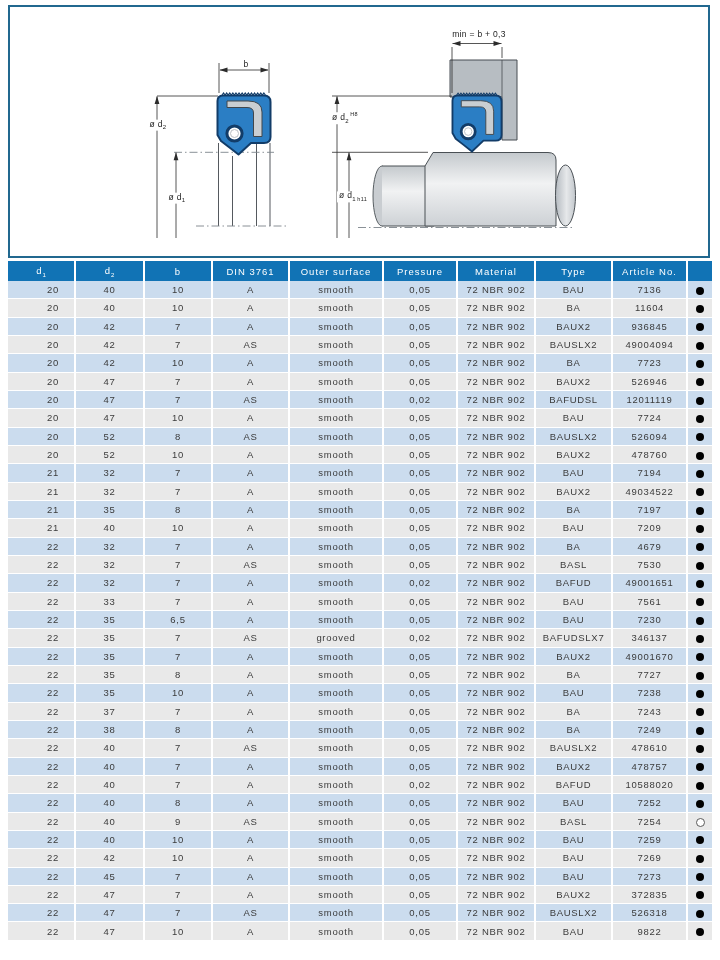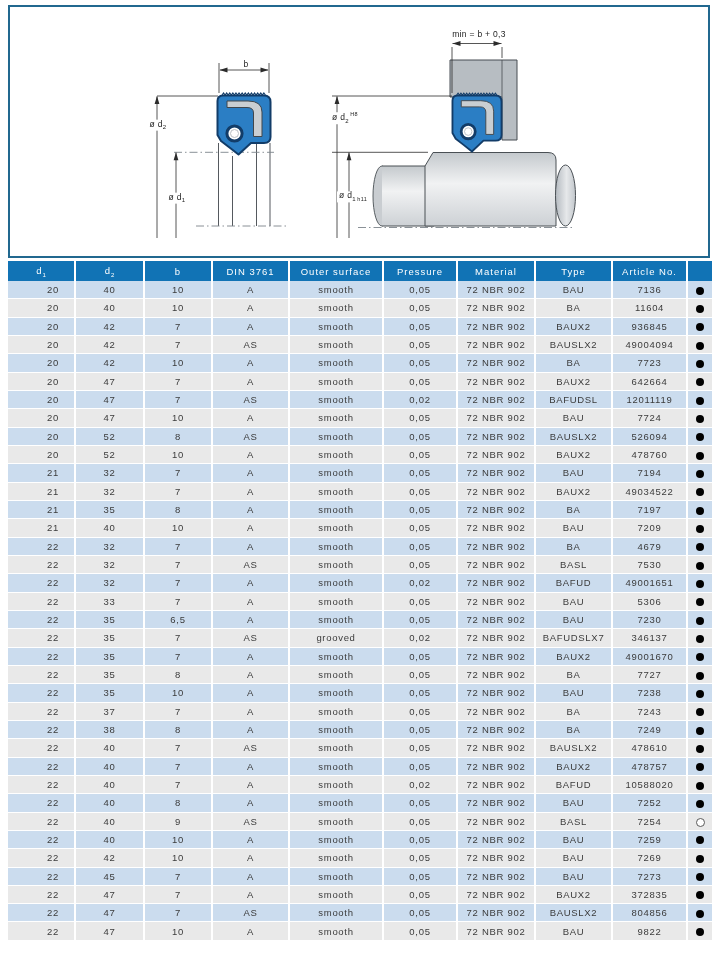--- a/index.html
+++ b/index.html
@@ -256,21 +256,21 @@
         </tr>
         <tr>
           <td>20</td>
           <td>47</td>
           <td>7</td>
           <td>A</td>
           <td>smooth</td>
           <td>0,05</td>
           <td>72 NBR 902</td>
           <td>BAUX2</td>
-          <td>642664</td>
+          <td>526946</td>
           <td><span class="dot"></span></td>
         </tr>
         <tr>
           <td>20</td>
           <td>47</td>
           <td>7</td>
           <td>AS</td>
           <td>smooth</td>
           <td>0,02</td>
           <td>72 NBR 902</td>
@@ -400,21 +400,21 @@
         </tr>
         <tr>
           <td>22</td>
           <td>33</td>
           <td>7</td>
           <td>A</td>
           <td>smooth</td>
           <td>0,05</td>
           <td>72 NBR 902</td>
           <td>BAU</td>
-          <td>5306</td>
+          <td>7561</td>
           <td><span class="dot"></span></td>
         </tr>
         <tr>
           <td>22</td>
           <td>35</td>
           <td>6,5</td>
           <td>A</td>
           <td>smooth</td>
           <td>0,05</td>
           <td>72 NBR 902</td>
@@ -604,21 +604,21 @@
         </tr>
         <tr>
           <td>22</td>
           <td>47</td>
           <td>7</td>
           <td>AS</td>
           <td>smooth</td>
           <td>0,05</td>
           <td>72 NBR 902</td>
           <td>BAUSLX2</td>
-          <td>804856</td>
+          <td>526318</td>
           <td><span class="dot"></span></td>
         </tr>
         <tr>
           <td>22</td>
           <td>47</td>
           <td>10</td>
           <td>A</td>
           <td>smooth</td>
           <td>0,05</td>
           <td>72 NBR 902</td>

